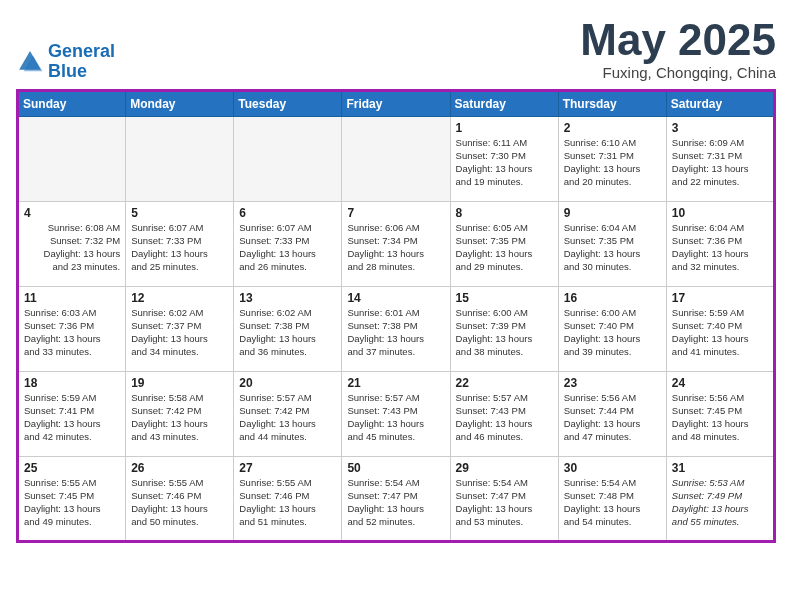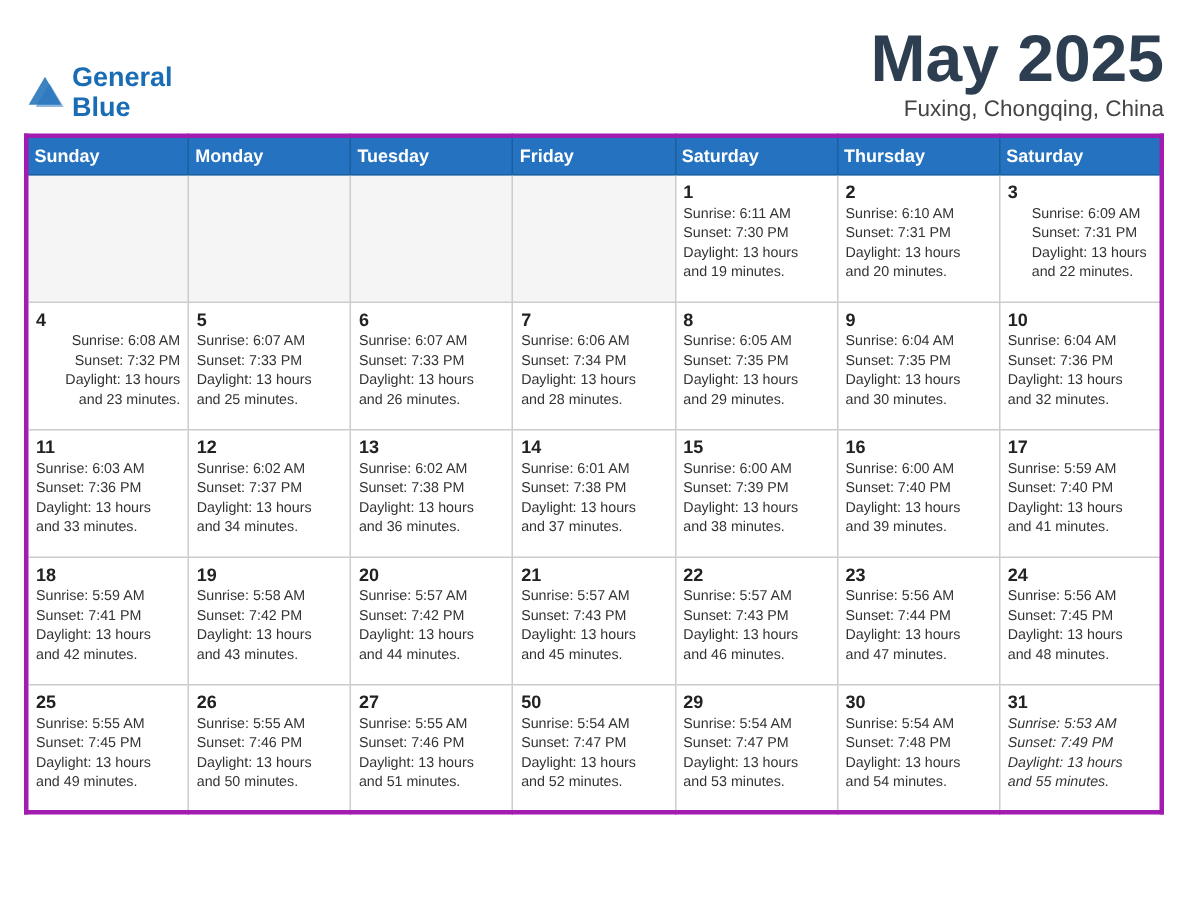--- a/index.html
+++ b/index.html
@@ -134,21 +134,21 @@
         </td>
         <td>
           <div class="day-num">2</div>
           <div class="day-info" style="white-space: pre-line;">Sunrise: 6:10 AM
 Sunset: 7:31 PM
 Daylight: 13 hours
 and 20 minutes.</div>
         </td>
         <td>
           <div class="day-num">3</div>
-          <div class="day-info" style="white-space: pre-line; margin-left: 16px;">Sunrise: 6:09 AM
+          <div class="day-info" style="white-space: pre-line;">Sunrise: 6:09 AM
 Sunset: 7:31 PM
 Daylight: 13 hours
 and 22 minutes.</div>
         </td>
       </tr>
       <tr>
         <td>
           <div class="day-num">4</div>
           <div class="day-info" style="white-space: pre-line; text-align: right;">Sunrise: 6:08 AM
 Sunset: 7:32 PM

